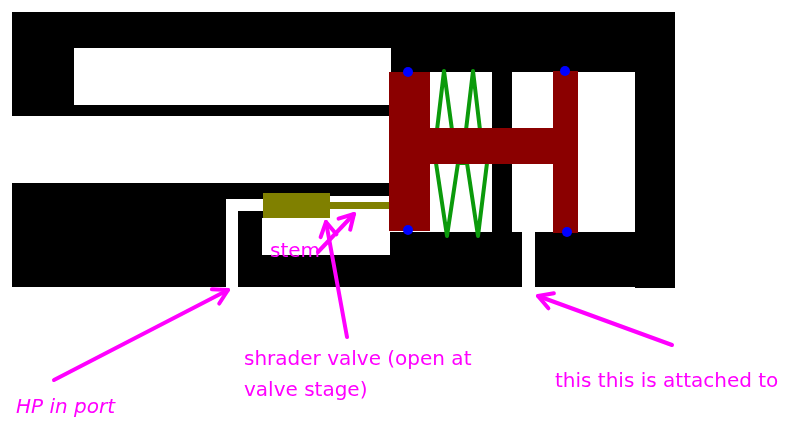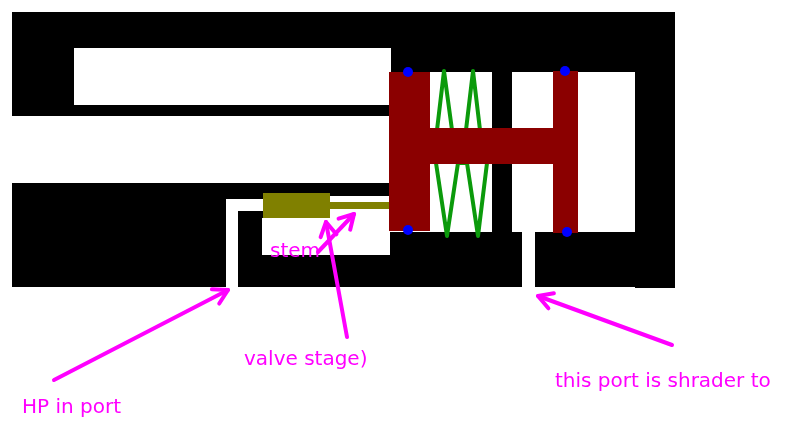--- a/index.html
+++ b/index.html
@@ -15,21 +15,21 @@
   .shape-piston{fill:var(--c-piston,#8b0000);}
   .shape-valve{fill:var(--c-valve,#808000);}
   .shape-dot{fill:var(--c-dot,#00f);}
   .spring-line{stroke:var(--c-spring,#0b9a0b);stroke-width:4;fill:none;stroke-linejoin:round;stroke-linecap:round;}
   .note-stroke{stroke:var(--c-annotation,#f0f);stroke-width:4;fill:none;stroke-linecap:round;stroke-linejoin:round;}
   .note{
     position:absolute;color:var(--c-annotation,#f0f);
     font-size:20px;line-height:30px;white-space:nowrap;
   }
   .note-stem{left:270px;top:235px;}
-  .note-hp{left:22px;top:391px;}
+  .note-hp{left:16px;top:391px;font-style:italic;}
   .note-shrader{left:244px;top:343px;line-height:31px;}
   .note-threeway{left:555px;top:366px;line-height:28px;}
 </style>
 </head>
 <body>
 
 <div class="stage">
 
   <svg width="795" height="443" viewBox="0 0 795 443">
     <defs>
@@ -83,20 +83,21 @@
       <line class="note-stroke" x1="318" y1="252" x2="354" y2="214" marker-end="url(#ah)"></line>
       <line class="note-stroke" x1="672" y1="345" x2="538" y2="296" marker-end="url(#ah)"></line>
     </g>
   </svg>
 
   <div class="note note-stem">stem</div>
 
   <div class="note note-hp">HP in port</div>
 
   <div class="note note-shrader">
+    <div>shrader valve (open at</div>
     <div>valve stage)</div>
   </div>
 
   <div class="note note-threeway">
-    <div>this port is shrader to</div>
+    <div>this this is attached to</div>
   </div>
 
 </div>
 
 </body></html>

